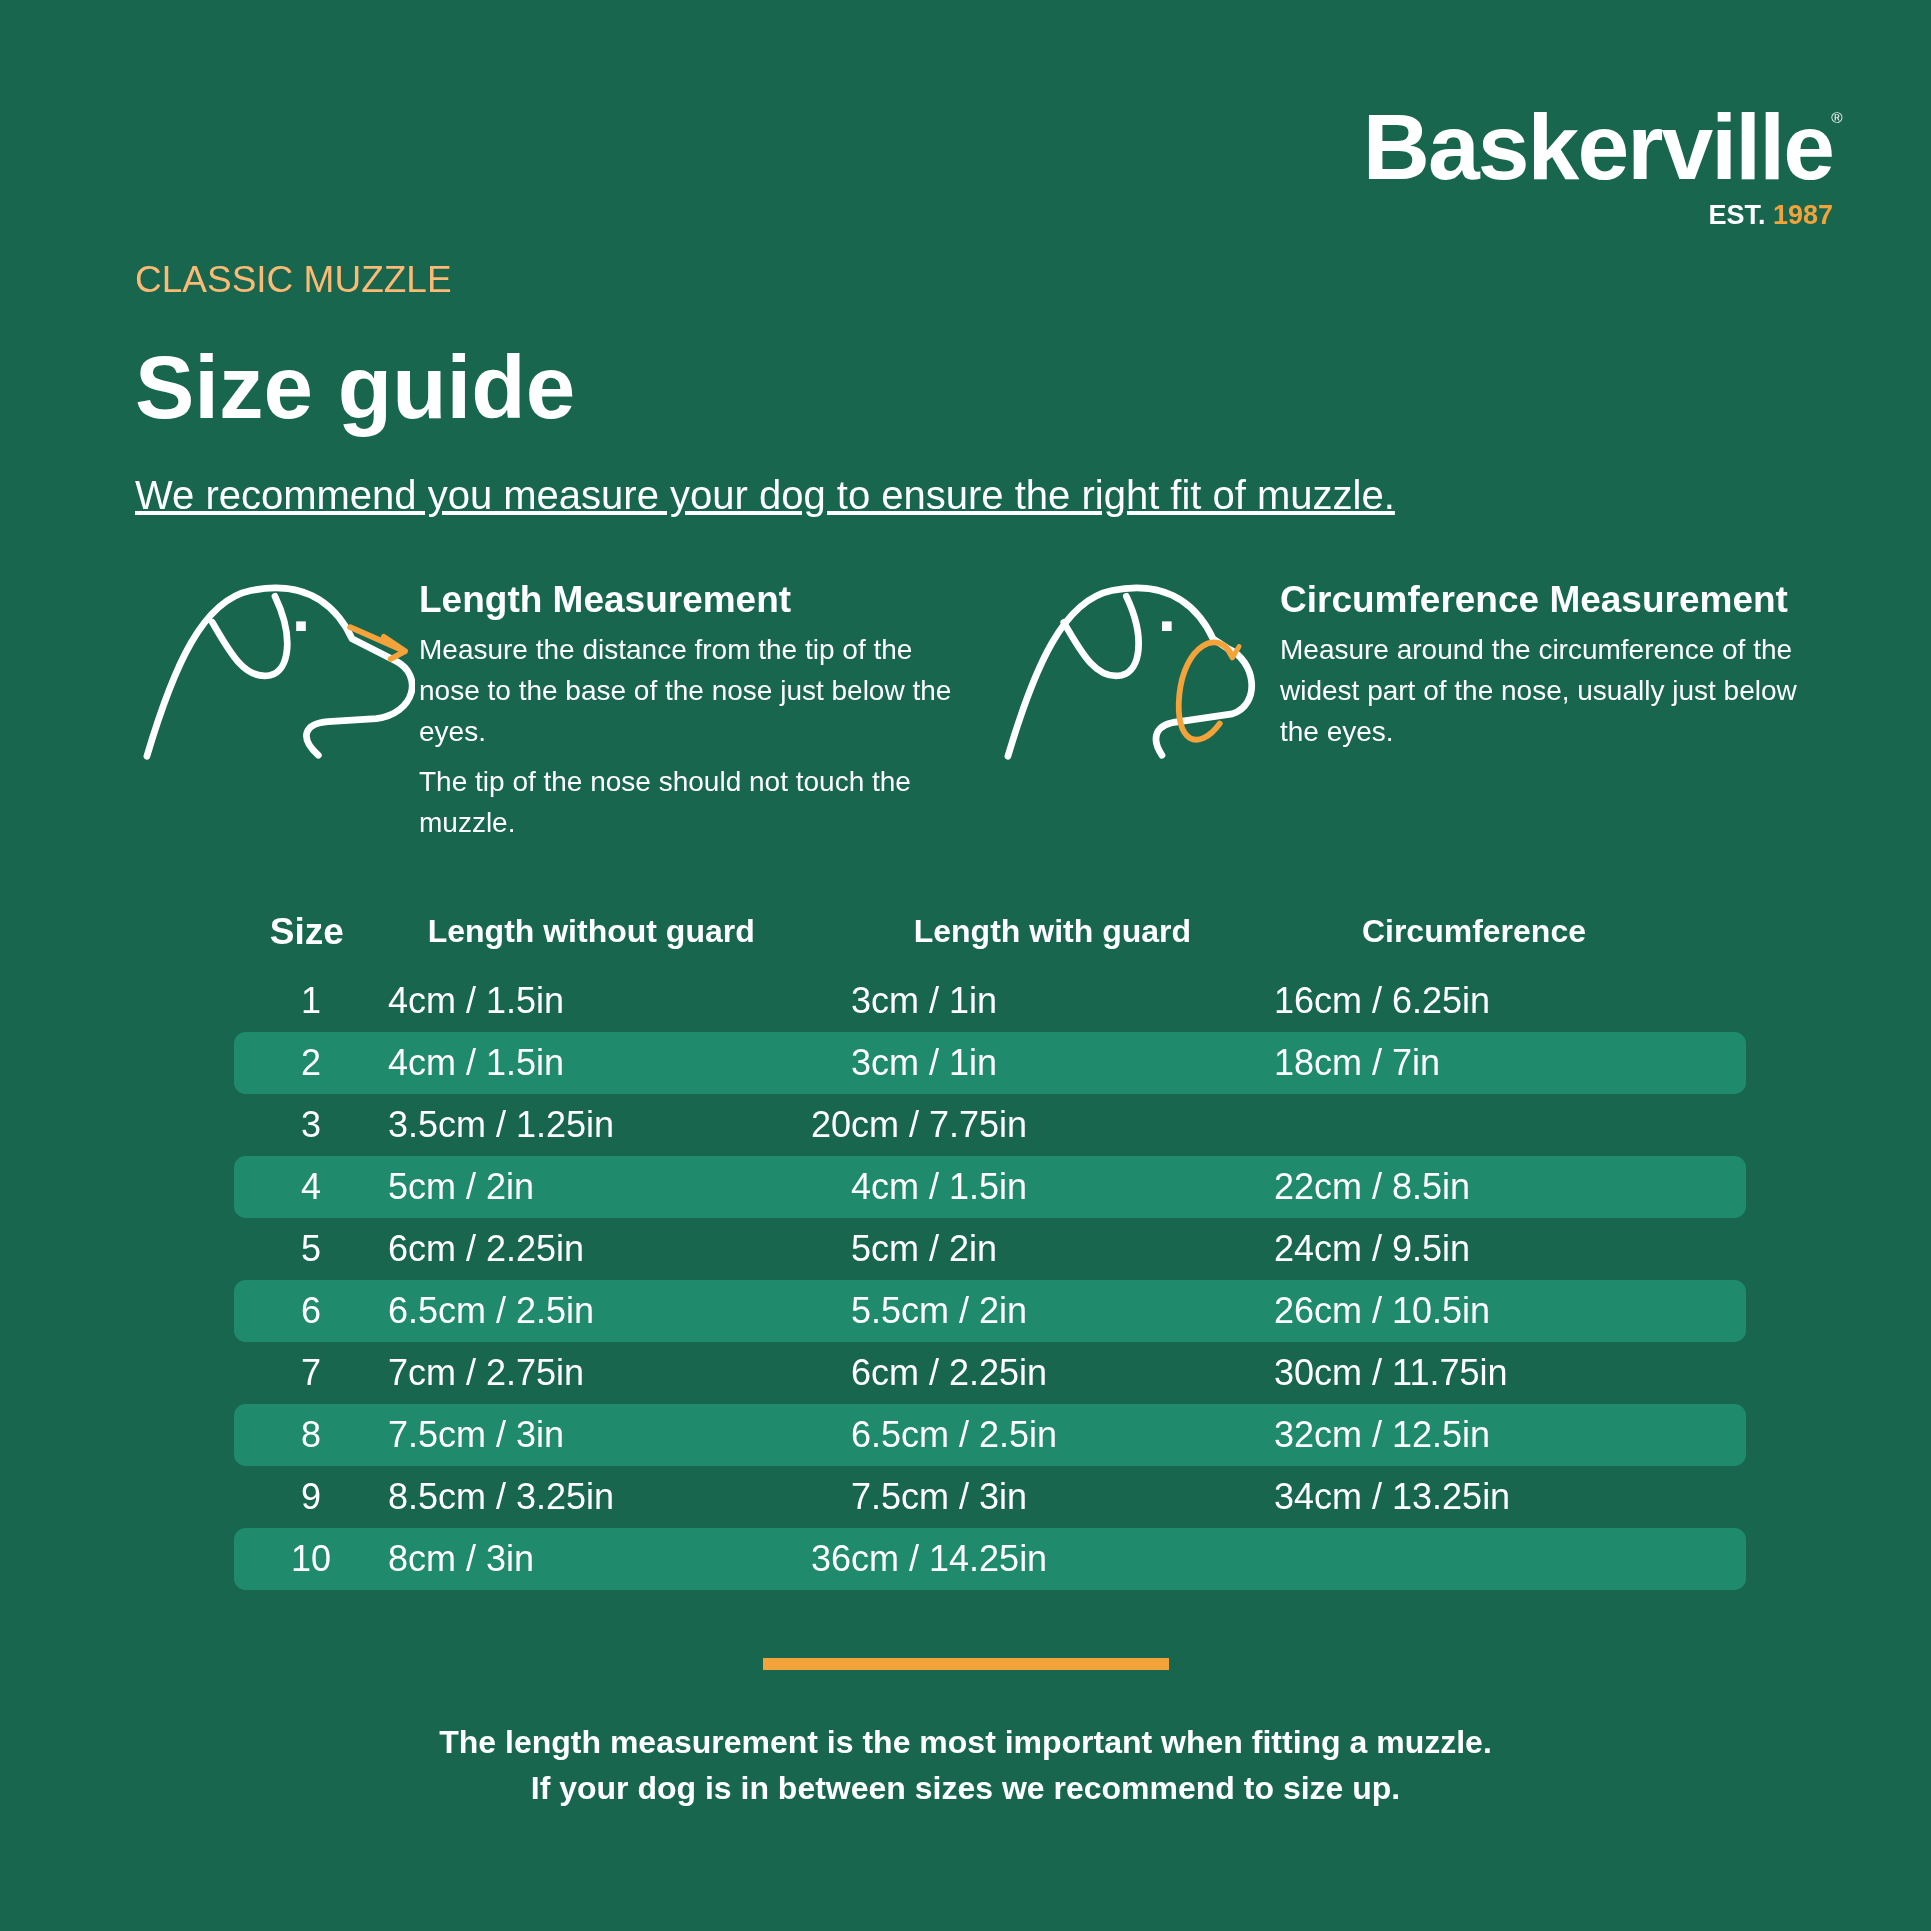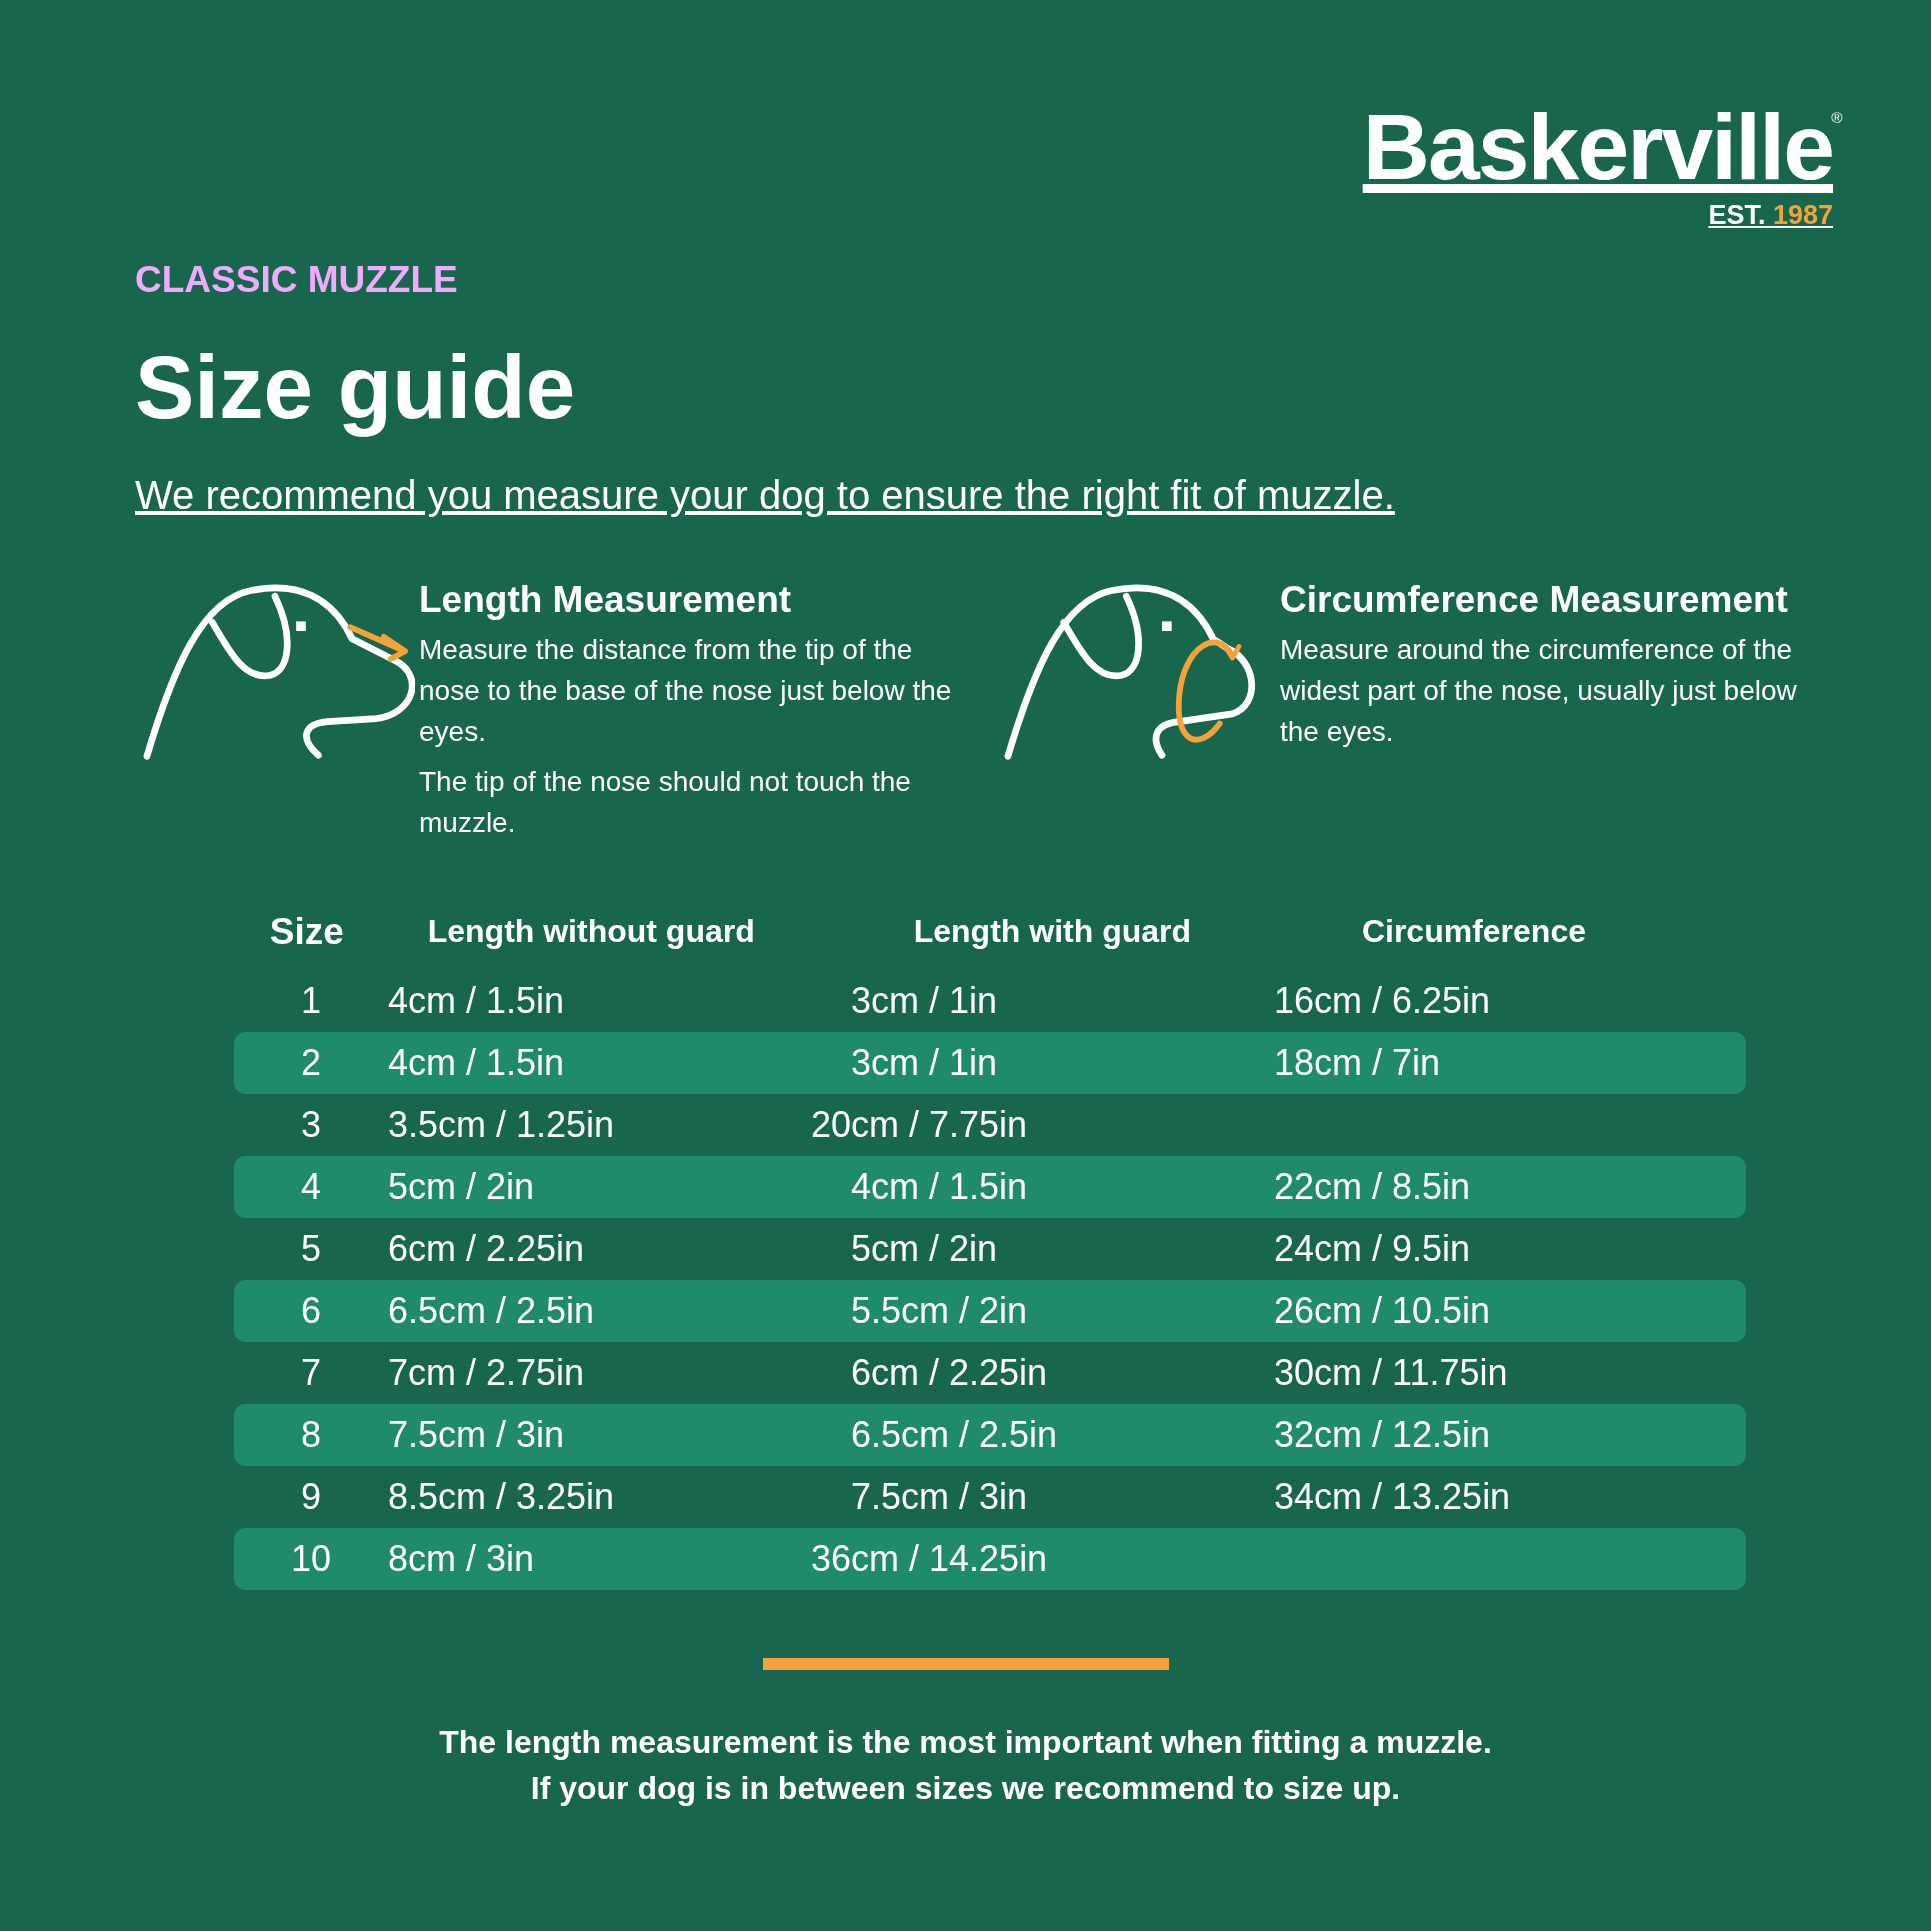--- a/index.html
+++ b/index.html
@@ -1,22 +1,22 @@
 <!DOCTYPE html>
 <html><head>
 <meta charset="utf-8">
 <style>
   html,body{margin:0;padding:0;}
   body{width:1931px;height:1931px;background:#19664f;color:#fff;font-family:"Liberation Sans",sans-serif;position:relative;overflow:hidden;}
-  .logo{position:absolute;right:98px;top:101px;text-align:right;text-decoration:underline;}
+  .logo{position:absolute;right:98px;top:101px;text-align:right;}
   .logo-name{font-size:93px;font-weight:bold;letter-spacing:-1.9px;line-height:1;}
   .logo-reg{position:absolute;right:-9.7px;top:7.7px;font-size:15.4px;}
   .logo-est{font-size:27px;font-weight:bold;margin-top:5.8px;}
   .logo-year{color:#f4a23a;}
-  .kicker{position:absolute;left:135px;top:259px;font-size:37px;font-weight:bold;color:#f0abfc;}
+  .kicker{position:absolute;left:135px;top:259px;font-size:37px;font-weight:normal;color:#fdba74;}
   .title{position:absolute;left:135px;top:336px;font-size:89px;font-weight:bold;}
   .intro{position:absolute;left:135px;top:473px;font-size:40px;text-decoration:underline;}
   .measure{position:absolute;top:579px;}
   .measure svg{position:absolute;left:0;top:0;}
   .m-text{position:absolute;top:0;}
   .m-title{font-size:37px;font-weight:bold;margin-bottom:7.7px;}
   .m-desc{font-size:28px;line-height:41px;width:560px;}
   .m-desc2{font-size:28px;line-height:41px;width:560px;margin-top:9.7px;}
   .table{position:absolute;left:234px;top:893px;width:1512px;}
   .thead{display:flex;height:77px;align-items:center;font-weight:bold;font-size:32px;gap:48px;}

